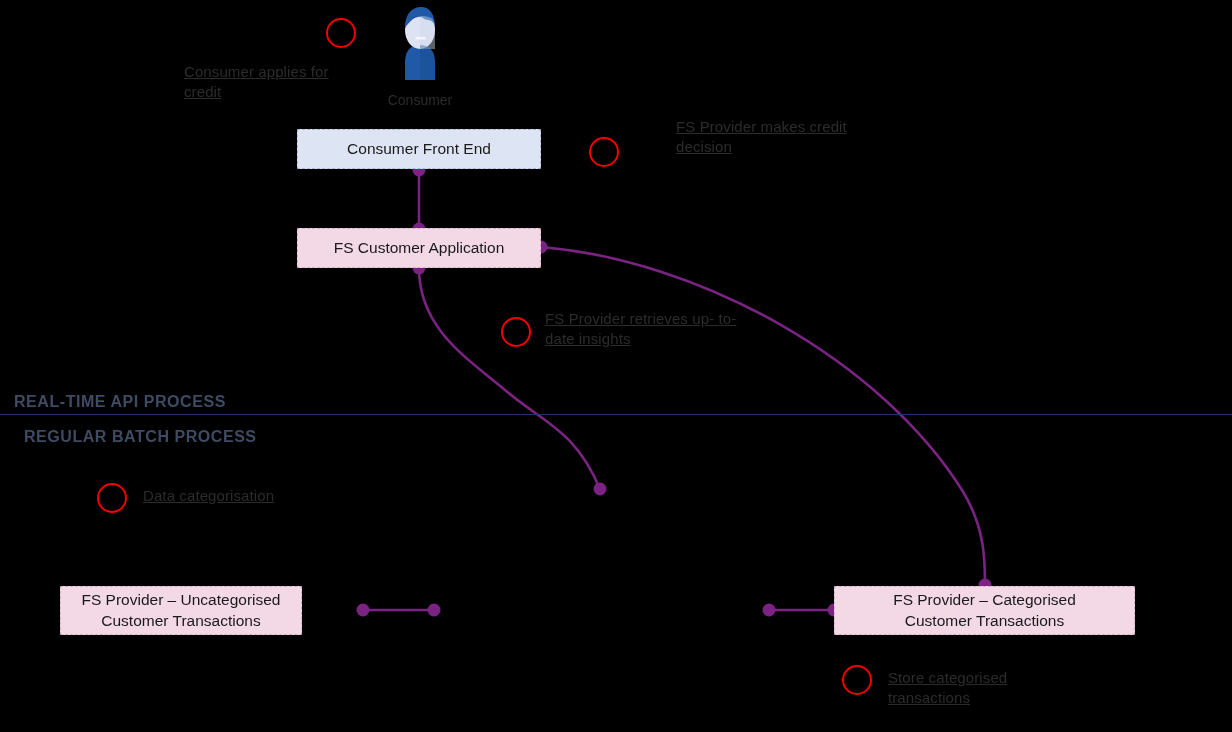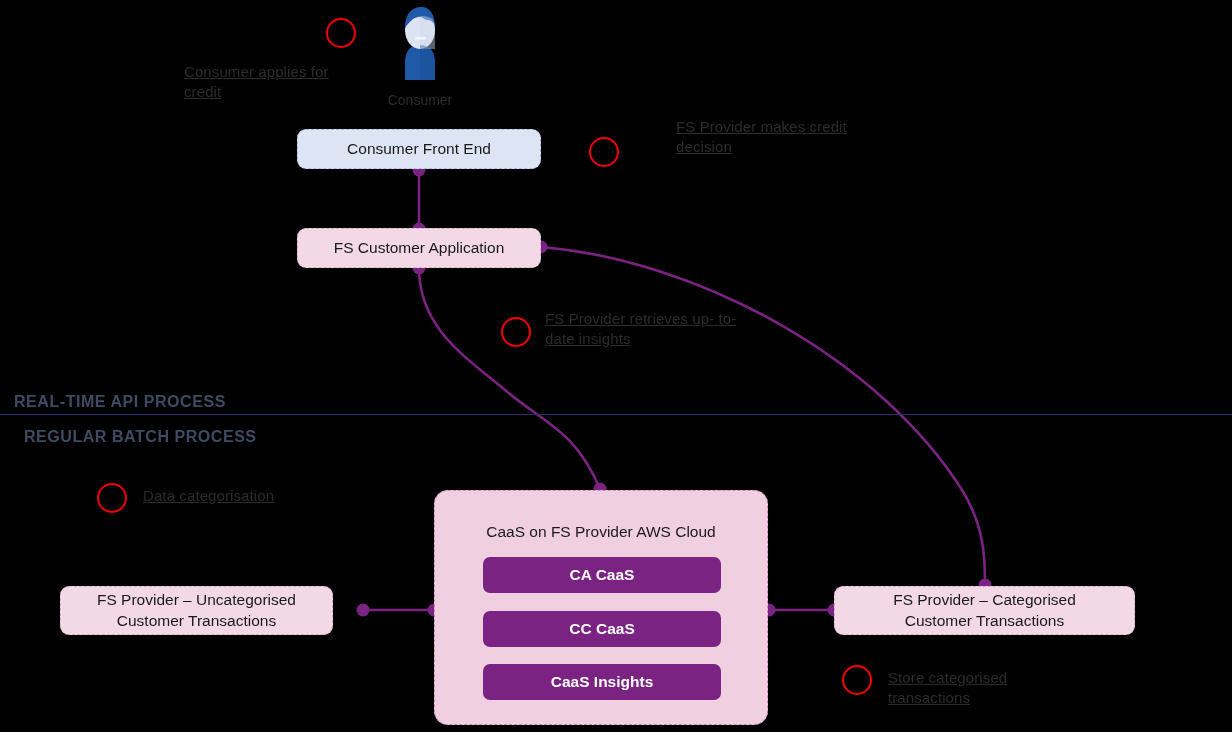--- a/index.html
+++ b/index.html
@@ -25,21 +25,21 @@
     height: 732px;
     pointer-events: none;
   }
   .node {
     position: absolute;
     box-sizing: border-box;
     display: flex;
     align-items: center;
     justify-content: center;
     text-align: center;
-    border-radius: 9px;
+    border-radius: 1px;
     color: #1a1a1a;
     font-size: 15.5px;
     line-height: 1.3;
     border: 1.5px dashed rgba(150,110,140,0.55);
   }
   .node-blue {
     background: #dde5f4;
     border-color: rgba(120,140,190,0.5);
   }
   .node-pink {
@@ -151,46 +151,34 @@
   <div class="actor-caption" style="left:369px; top:92px; width:102px;">Consumer</div>
 
   <div class="node node-blue" style="left:297px; top:129px; width:244px; height:40px;">
     <span>Consumer Front End</span>
   </div>
 
   <div class="node node-pink" style="left:297px; top:228px; width:244px; height:40px;">
     <span>FS Customer Application</span>
   </div>
 
-  <div class="node node-pink" style="left:60px; top:586px; width:273px; height:49px;">
+  <div class="node node-pink" style="left:60px; top:586px; width:242px; height:49px;">
     <span>
       <span>FS Provider – Uncategorised</span><br>
       <span>Customer Transactions</span>
     </span>
   </div>
 
   <div class="node node-pink" style="left:834px; top:586px; width:301px; height:49px;">
     <span>
       <span>FS Provider – Categorised</span><br>
       <span>Customer Transactions</span>
     </span>
   </div>
 
-  <div class="node node-group" style="left:434px; top:490px; width:334px; height:235px;">
-    <div class="group-title">CaaS on FS Provider AWS Cloud</div>
-    <div class="svc" style="top:66px;">
-      <span>CA CaaS</span>
-    </div>
-    <div class="svc" style="top:120px;">
-      <span>CC CaaS</span>
-    </div>
-    <div class="svc" style="top:173px;">
-      <span>CaaS Insights</span>
-    </div>
-  </div>
 
   <div class="lane-label" style="left:14px; top:393px;">REAL-TIME API PROCESS</div>
   <div class="lane-rule" style="top:414px;"></div>
   <div class="lane-label" style="left:24px; top:428px;">REGULAR BATCH PROCESS</div>
 
   <div class="marker" style="left:326px; top:18px;"></div>
   <div class="annotation" style="left:184px; top:62px; width:186px;">
     <span>Consumer applies for</span>
     <span>credit</span>
   </div>

